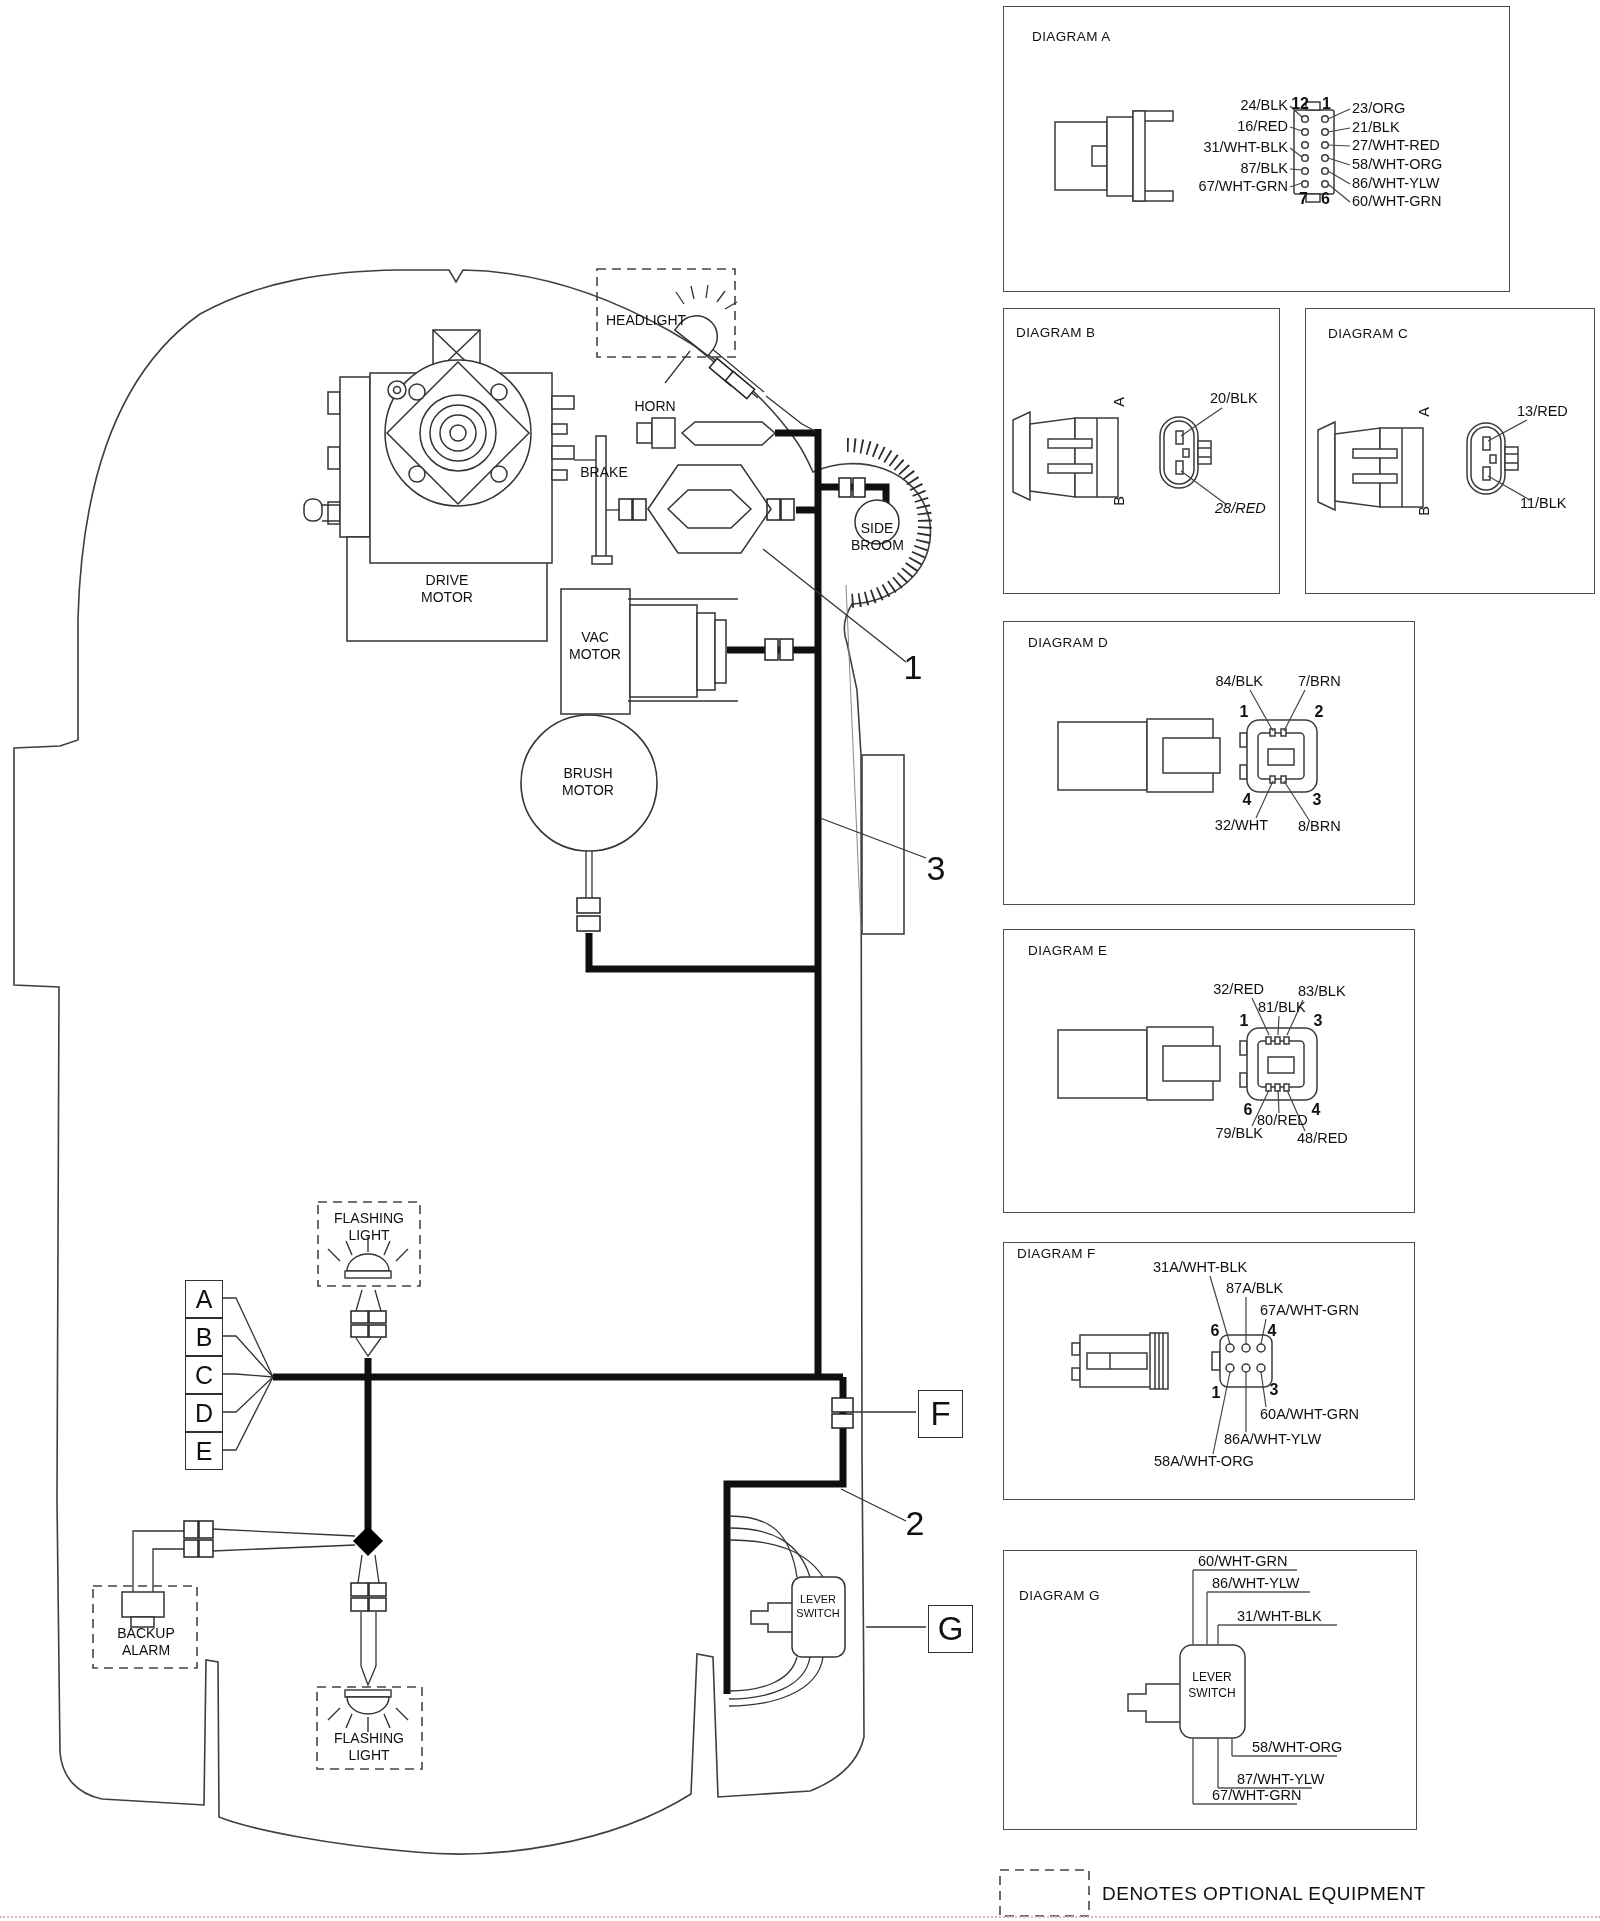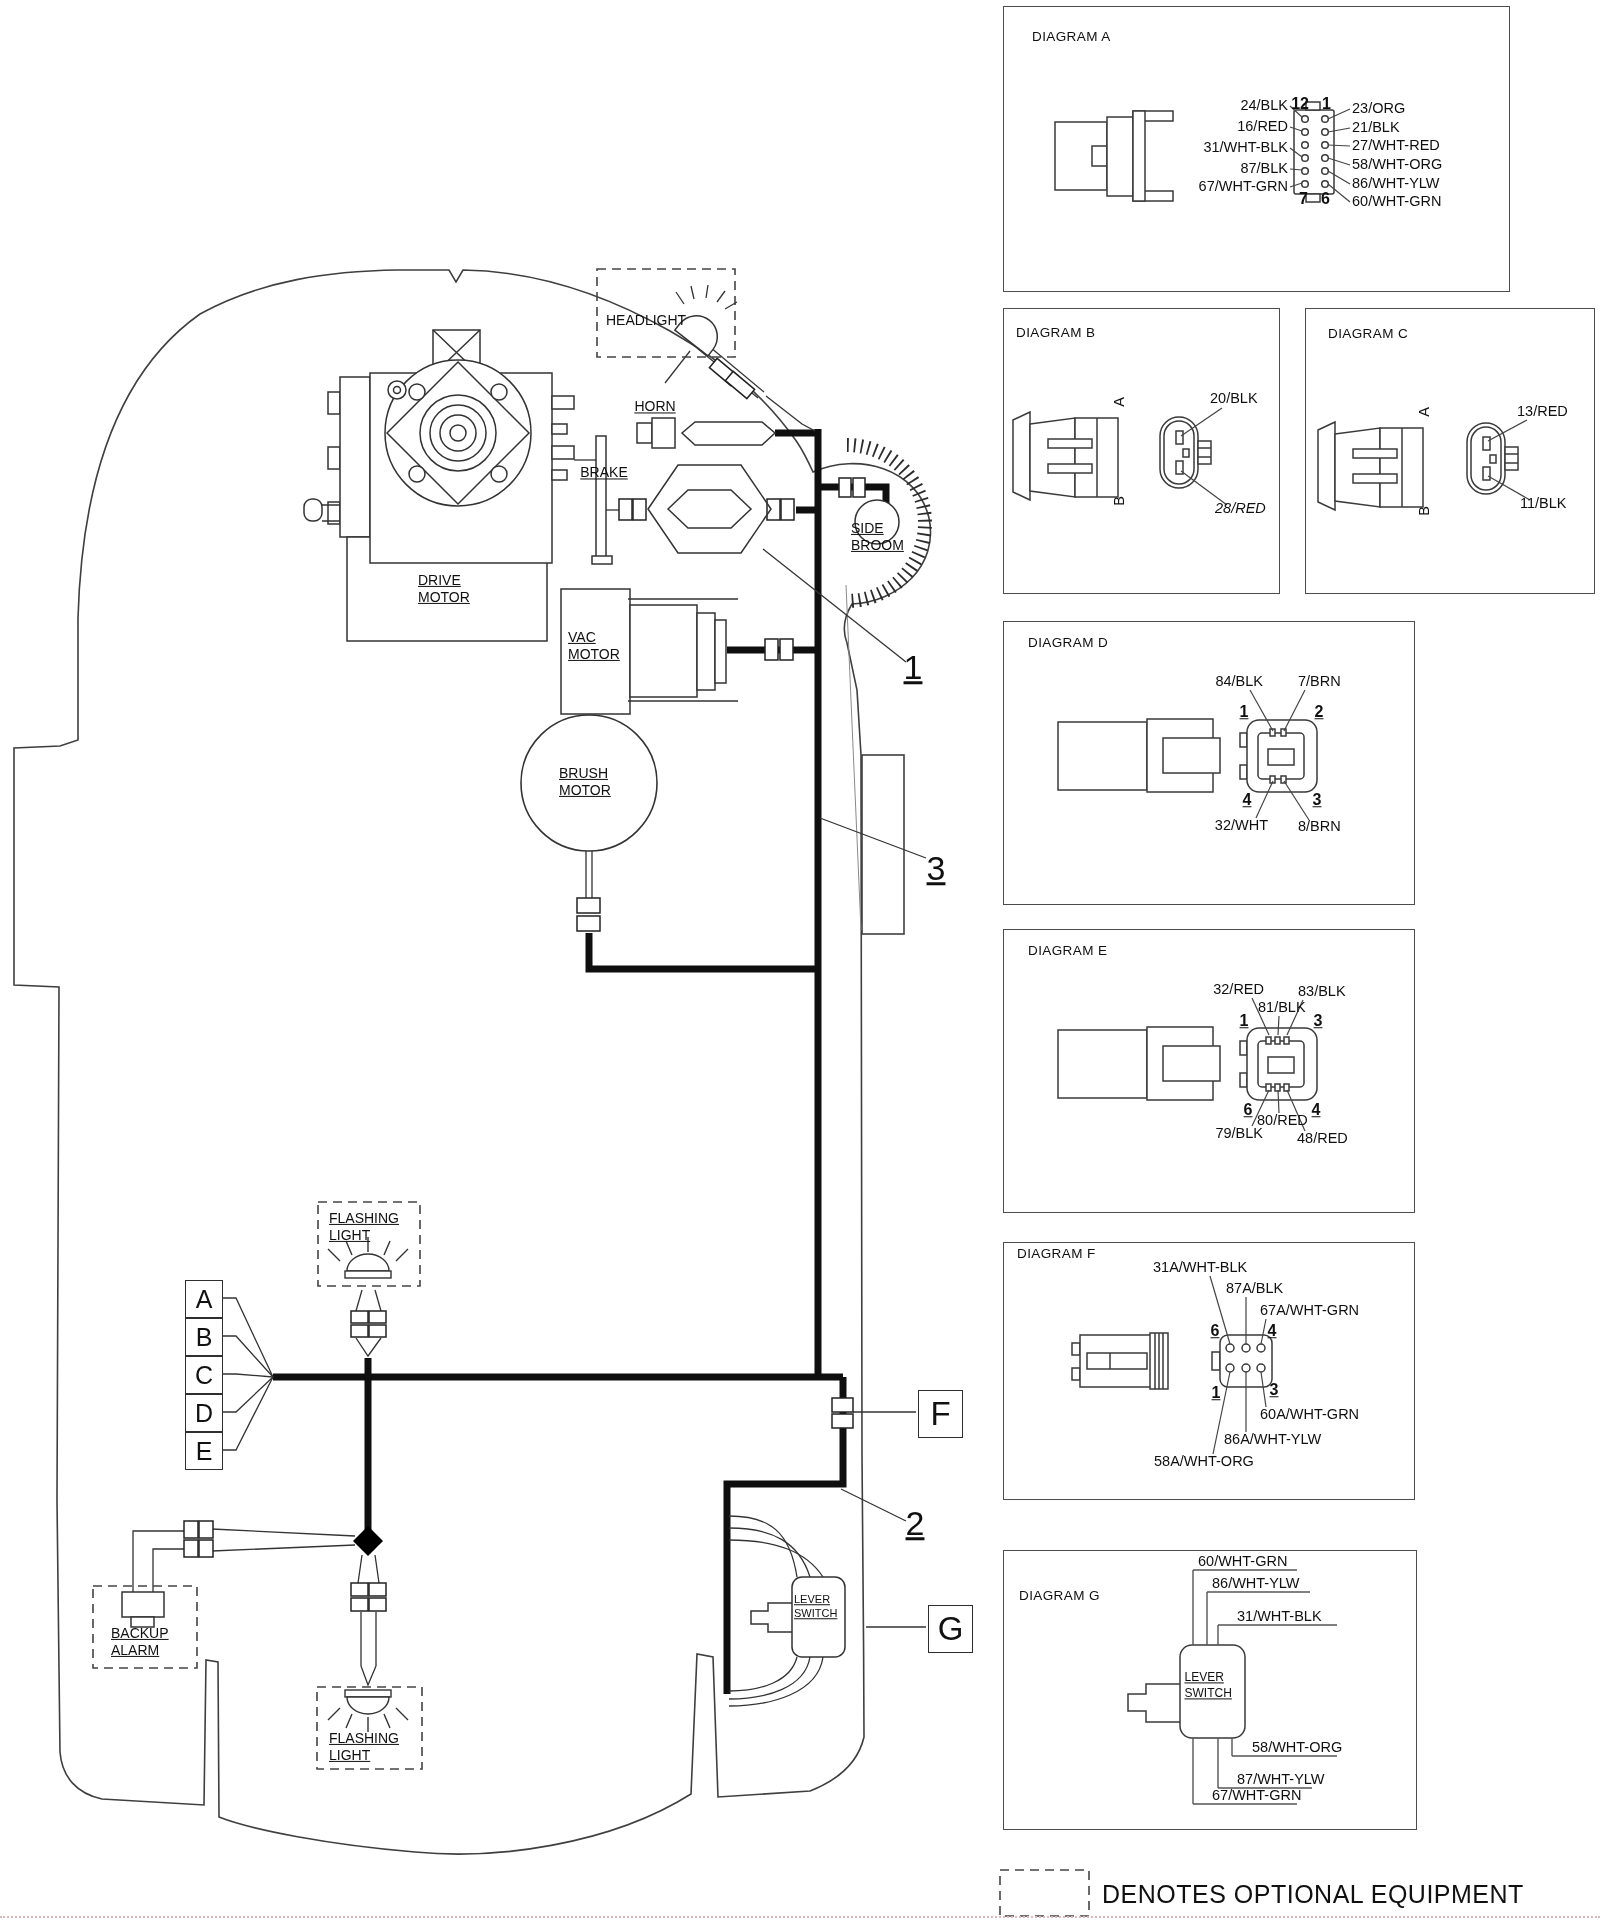--- a/index.html
+++ b/index.html
@@ -1,31 +1,31 @@
 <!DOCTYPE html>
 <html><head>
 <meta charset="utf-8">
 <style>
   html,body{margin:0;padding:0;background:#fff;}
   #canvas{position:relative;width:1600px;height:1921px;background:#fff;overflow:hidden;
           font-family:"Liberation Sans","DejaVu Sans",sans-serif;color:#111;}
   svg.gfx{position:absolute;left:0;top:0;}
   .panel{position:absolute;border:1.6px solid #4d4d4d;background:transparent;}
   .t{position:absolute;font-size:14px;line-height:1.22;color:#101010;white-space:nowrap;}
-  .c{transform:translate(-50%,-50%);white-space:normal;text-decoration:underline;}
+  .c{transform:translate(-50%,-50%);text-align:center;white-space:normal;}
   .l{transform:translate(0,-50%);text-align:center;}
   .r{transform:translate(-100%,-50%);}
   .rotl{transform:translate(-50%,-50%) rotate(-90deg);}
   .title{font-size:13.5px;letter-spacing:.4px;}
   .pinlbl{font-size:14.5px;}
   .pinnum{font-size:16px;font-weight:600;}
   .big{font-size:34px;}
   .small{font-size:11px;line-height:1.25;}
   .gsw{font-size:12px;line-height:1.3;}
-  .legendtxt{font-size:25px;letter-spacing:.5px;}
+  .legendtxt{font-size:19px;letter-spacing:.5px;}
   .callout{position:absolute;width:36px;height:36px;border:1.9px solid #2e2e2e;background:#fff;
            display:flex;align-items:center;justify-content:center;font-size:25px;color:#111;}
   .callout-lg{position:absolute;width:43px;height:46px;border:1.9px solid #2e2e2e;background:#fff;
            display:flex;align-items:center;justify-content:center;font-size:33px;color:#111;}
   .dotline{position:absolute;left:0;top:1916px;width:1600px;border-top:2px dotted #d9b9b9;}
 </style>
 </head>
 <body>
 
 <div id="canvas">

